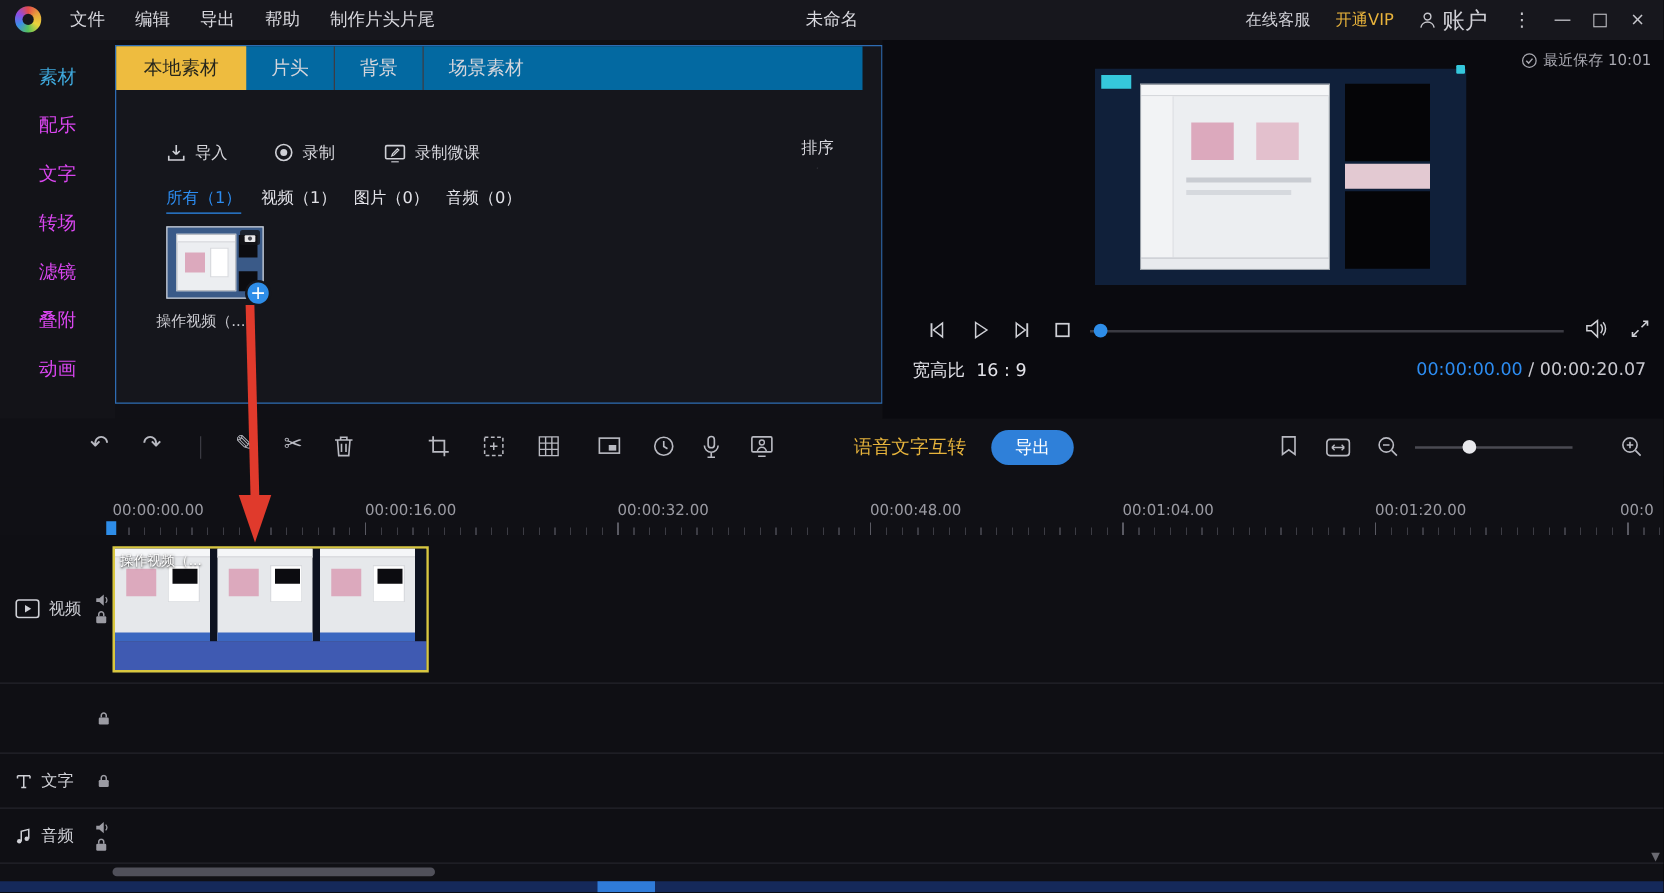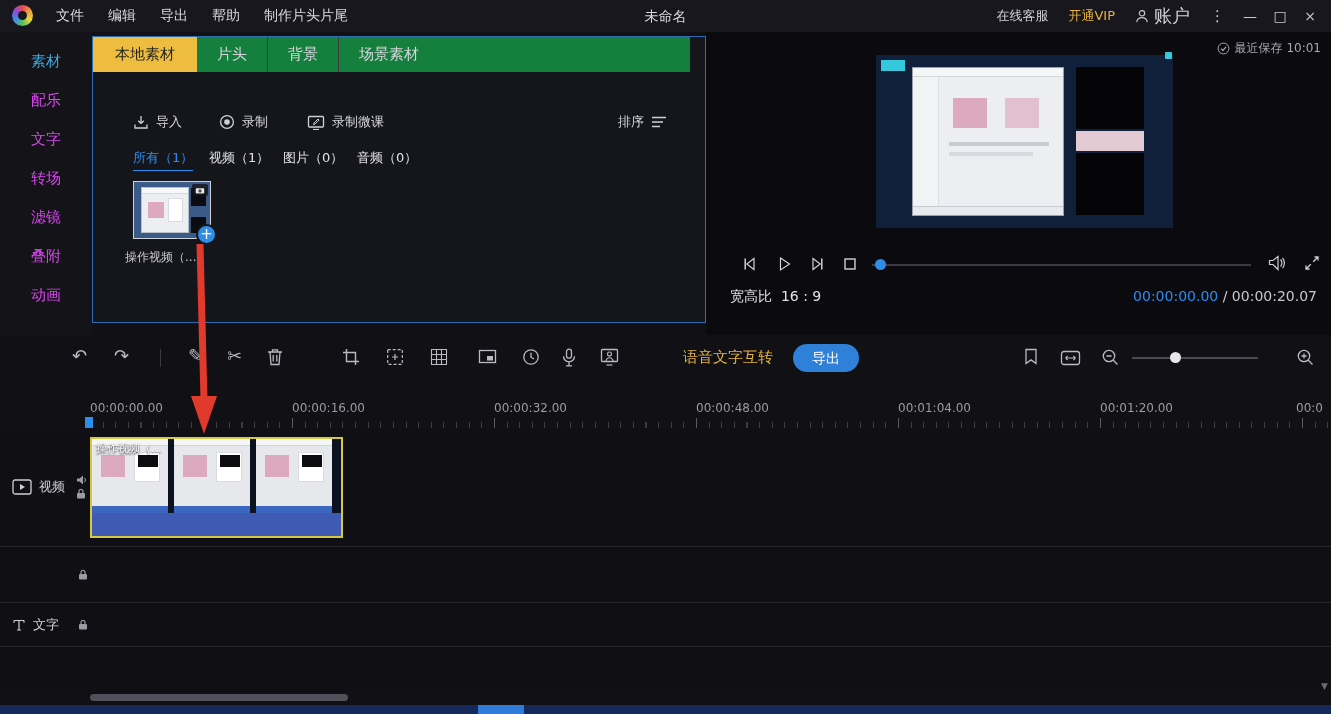--- a/index.html
+++ b/index.html
@@ -23,21 +23,21 @@
   .dots { font-size:15px; padding:0 10px; color:#c6c6cc; }
   .winctl { width:30px; text-align:center; font-size:14px; color:#c6c6cc; }
 
   
   .main { position:absolute; left:0; top:32px; width:100%; height:303px; background:#101015; }
   .sidebar { position:absolute; left:0; top:0; width:92px; height:100%; background:#131318; padding-top:10px; }
   .side-item { height:39px; line-height:39px; text-align:center; font-size:15px; color:#d946ef; cursor:default; }
   .side-item.active { color:#3fa9dc; }
 
   .mat-panel { position:absolute; left:92px; top:4px; width:614px; height:287px; background:#15161c; border:1px solid #2e6cb3; }
-  .tabbar { position:absolute; left:0; top:0; width:597px; height:35px; background:#15803d; display:flex; }
+  .tabbar { position:absolute; left:0; top:0; width:597px; height:35px; background:#0369a1; display:flex; }
   .tab { display:flex; align-items:center; padding:0 20px; font-size:15px; color:#d6d6dc; }
   .tab.active { background:#eebc3f; color:#26261d; padding:0 22px; }
   .tab.sep { border-left:1px solid #3c3c44; }
   .mat-actions { position:absolute; left:0; top:72px; width:100%; height:26px; }
   .mat-act { position:absolute; display:flex; align-items:center; gap:7px; font-size:13px; color:#d6d6dc; top:0; height:26px; }
   .mat-filters { position:absolute; left:0; top:112px; width:100%; height:20px; }
   .mat-filter { position:absolute; top:0; font-size:13px; color:#e2e2e8; }
   .mat-filter.active { color:#2d8cf0; border-bottom:1px solid #2d8cf0; padding-bottom:3px; }
   .thumb { position:absolute; left:40px; top:144px; width:78px; height:58px; background:#3a5a88; border:1px solid #cfd2d8; }
   .thumb .t-win { position:absolute; left:7px; top:5px; width:48px; height:46px; background:#eceef1; border:1px solid #b9bdc4; }
@@ -189,21 +189,21 @@
           <span>录制</span>
         </div>
         <div class="mat-act" style="left:214px;">
           <svg width="18" height="15" viewBox="0 0 18 15">
               <rect x="1.5" y="1.5" width="15" height="10.5" rx="1" stroke="#cfd0d6" fill="none" stroke-width="1.3"></rect>
               <path d="M11 4l-4 4-.6 1.7L8.1 9l4-4z" stroke="#cfd0d6" fill="none" stroke-width="1"></path>
               <path d="M6 14.5h6" stroke="#cfd0d6" stroke-width="1.2"></path>
             </svg>
           <span>录制微课</span>
         </div>
-        <div class="mat-act" style="right:38px;">
+        <div class="mat-act" style="right:38px;flex-direction:column;">
           <span>排序</span>
           <svg width="16" height="12" viewBox="0 0 16 12">
               <path d="M1 1.5h14M1 6h11M1 10.5h8" stroke="#cfd0d6" fill="none" stroke-width="1.4"></path>
             </svg>
         </div>
       </div>
 
       <div class="mat-filters">
         <span class="mat-filter active" style="left:40px;">所有（1）</span>
         <span class="mat-filter" style="left:116px;">视频（1）</span>
@@ -471,20 +471,40 @@
         <span>文字</span>
       </div>
       <div class="trow-locks" style="left:78px;">
         <svg width="10" height="11" viewBox="0 0 10 11">
             <rect x="1" y="4.5" width="8" height="5.5" rx="1" fill="#9b9ba3"></rect>
             <path d="M3 4.5V2.9a2 2 0 0 1 4 0v1.6" stroke="#9b9ba3" fill="none" stroke-width="1.2"></path>
           </svg>
       </div>
     </div>
 
+    <div class="trow" style="top:219px; height:44px;">
+      <div class="trow-label">
+        <svg width="14" height="14" viewBox="0 0 14 14">
+            <path d="M5 11V3l6-1.5V9" stroke="#cfd0d6" fill="none" stroke-width="1.2"></path>
+            <circle cx="3.4" cy="11" r="1.8" fill="#cfd0d6"></circle>
+            <circle cx="9.4" cy="9" r="1.8" fill="#cfd0d6"></circle>
+          </svg>
+        <span>音频</span>
+      </div>
+      <div class="trow-locks">
+        <svg width="12" height="11" viewBox="0 0 12 11">
+            <path d="M1 4h2.5L7 1v9L3.5 7H1z" fill="#9b9ba3"></path>
+            <path d="M8.5 3.2a3.4 3.4 0 0 1 0 4.6" stroke="#9b9ba3" fill="none" stroke-width="1"></path>
+          </svg>
+        <svg width="10" height="11" viewBox="0 0 10 11">
+            <rect x="1" y="4.5" width="8" height="5.5" rx="1" fill="#9b9ba3"></rect>
+            <path d="M3 4.5V2.9a2 2 0 0 1 4 0v1.6" stroke="#9b9ba3" fill="none" stroke-width="1.2"></path>
+          </svg>
+      </div>
+    </div>
   </div>
 
   <div class="hscroll">
     <div class="hthumb"></div>
   </div>
   <span class="vscroll-arrow">▼</span>
   <div class="taskbar">
     <div class="task-seg"></div>
   </div>
 

